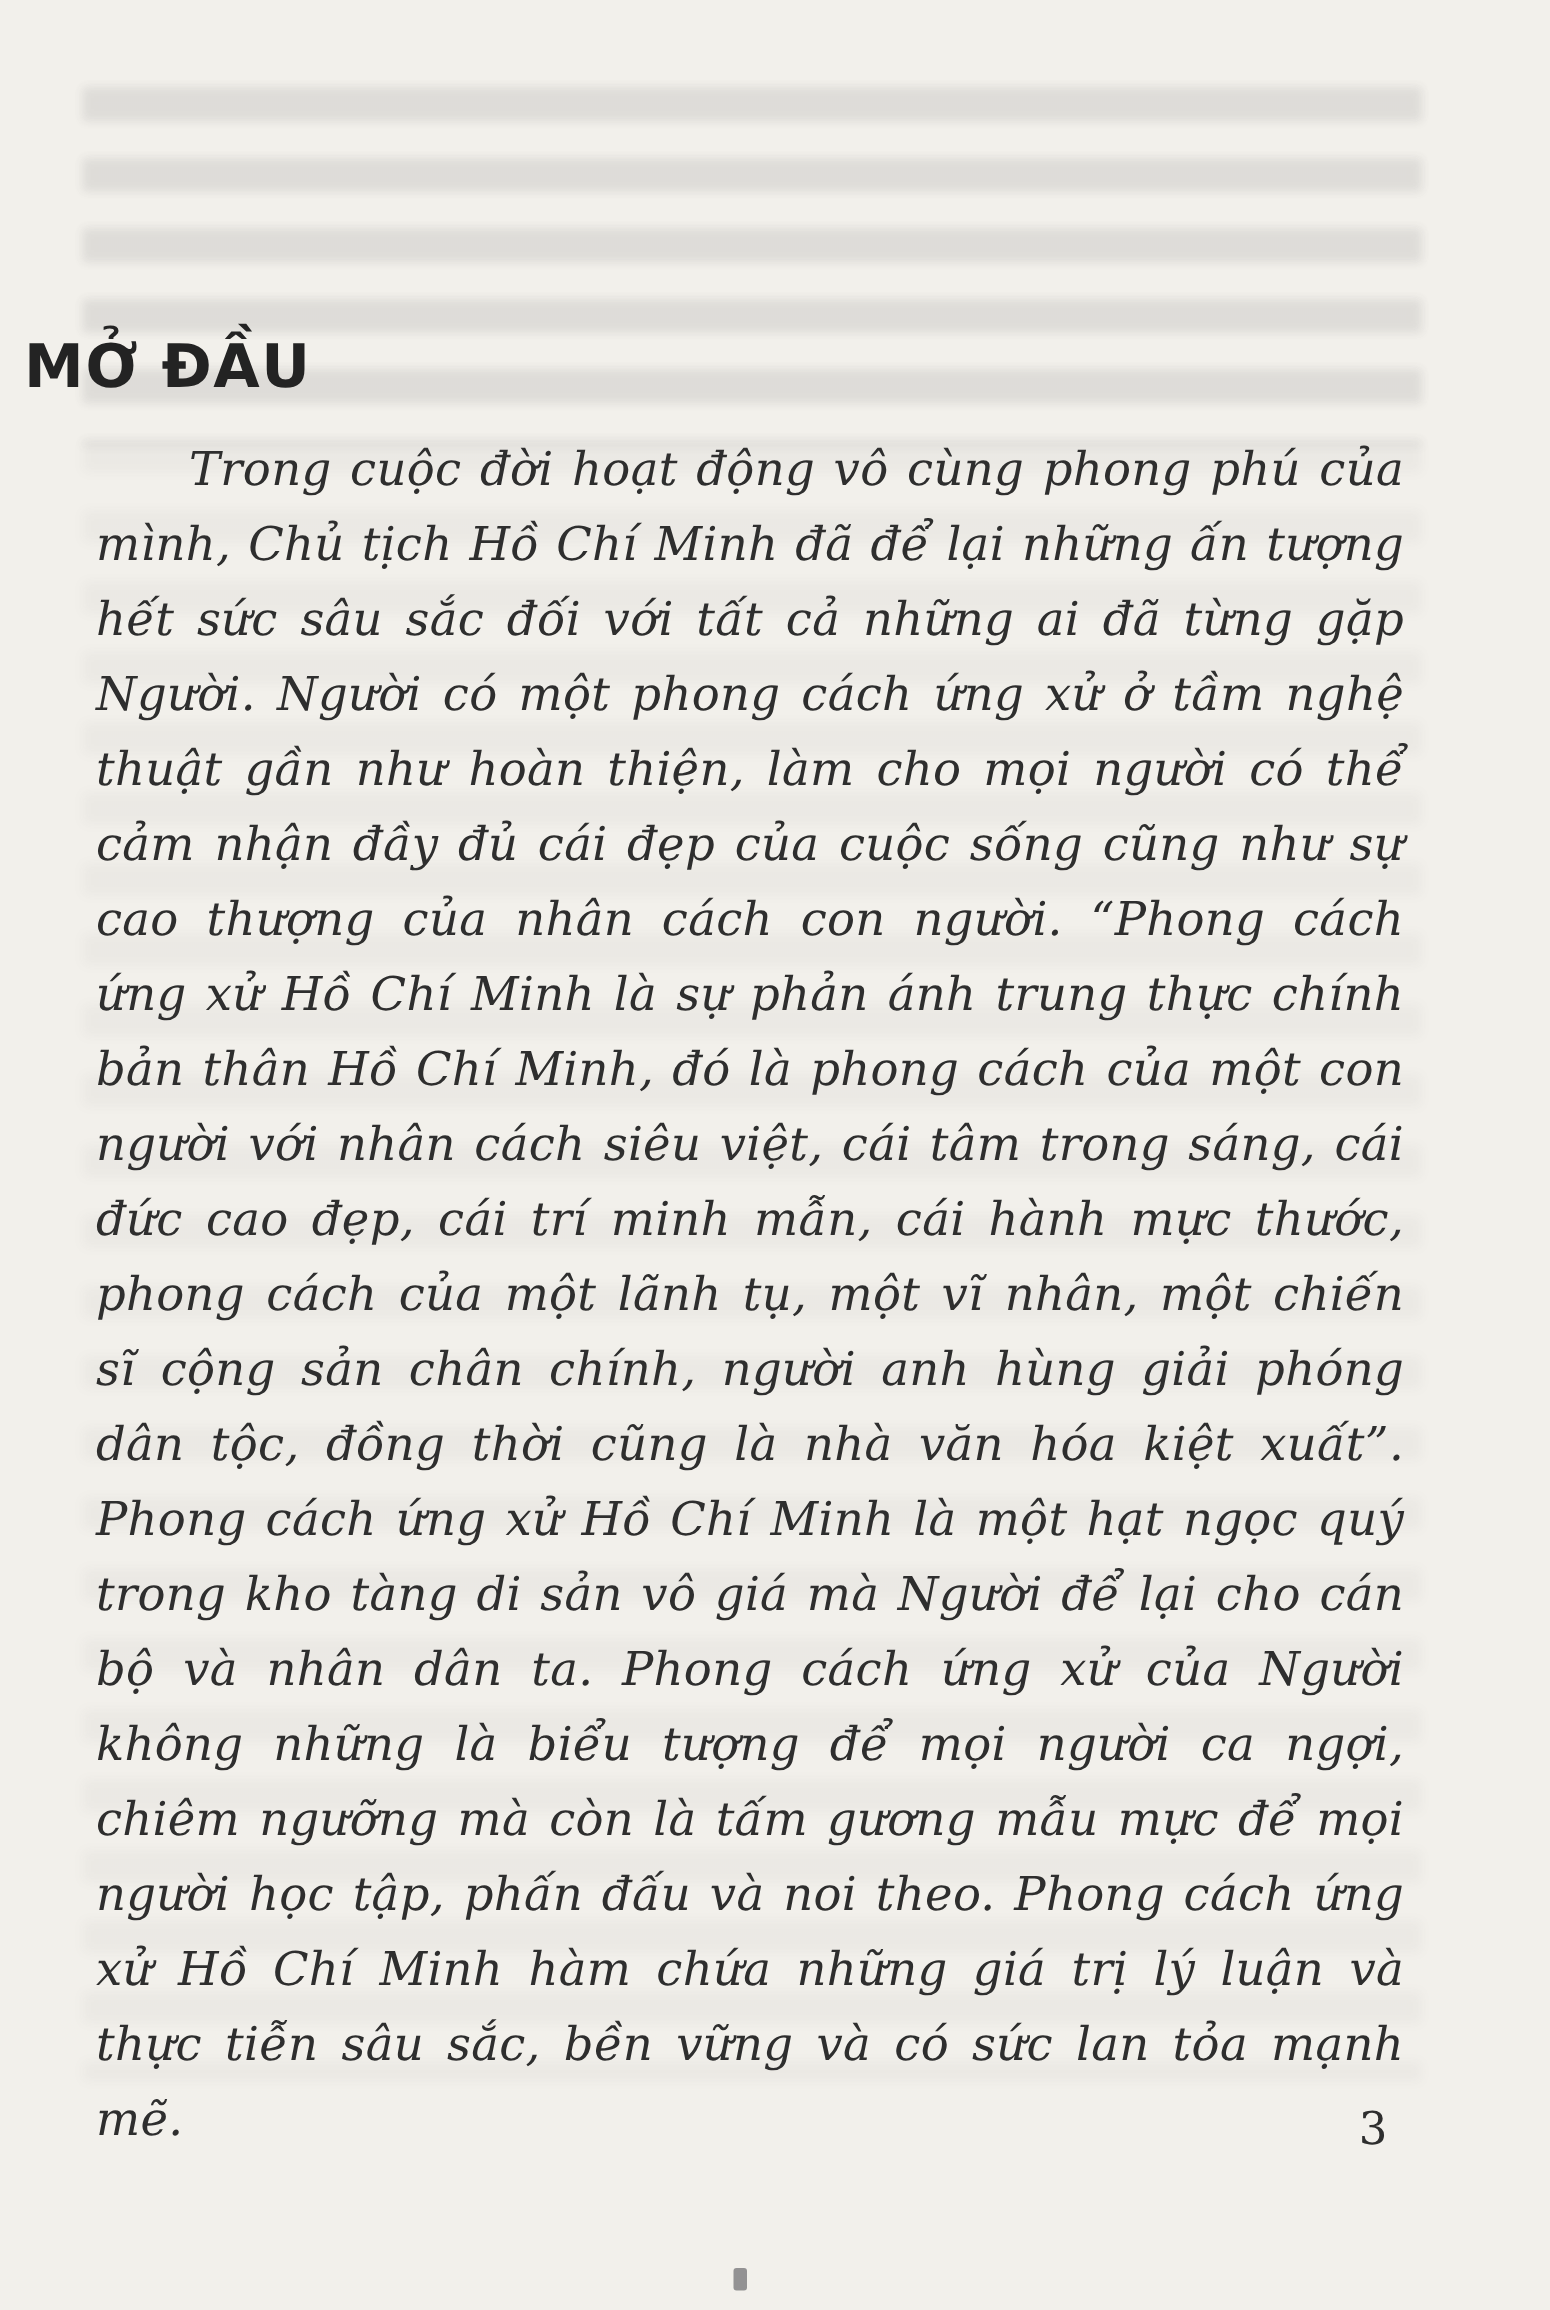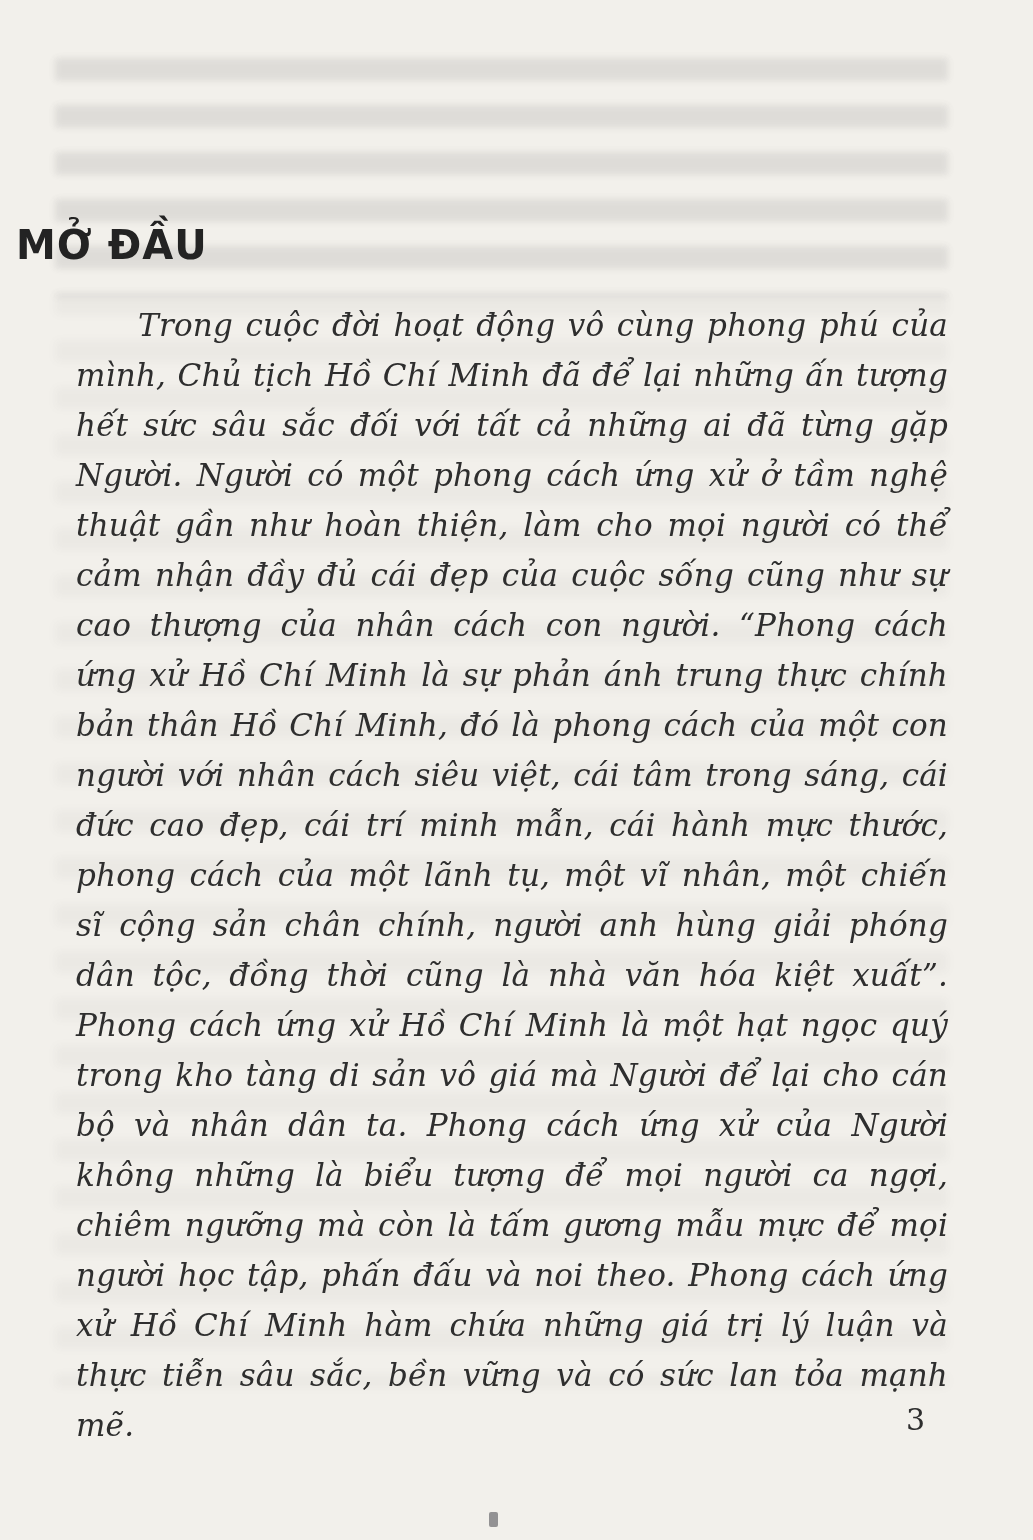--- a/index.html
+++ b/index.html
@@ -63,21 +63,21 @@
     font-weight: 700;
     font-size: 40px;
     letter-spacing: 1px;
     color: #232323;
   }
   .body-paragraph {
     position: absolute;
     top: 288px;
     left: 64px;
     width: 872px;
-    margin: 12px;
+    margin: 0;
     font-style: italic;
     font-size: 31px;
     line-height: 50px;
     text-align: justify;
     text-indent: 62px;
     color: #2e2e2e;
     letter-spacing: 0.2px;
     word-spacing: 1px;
   }
   .page-number {

